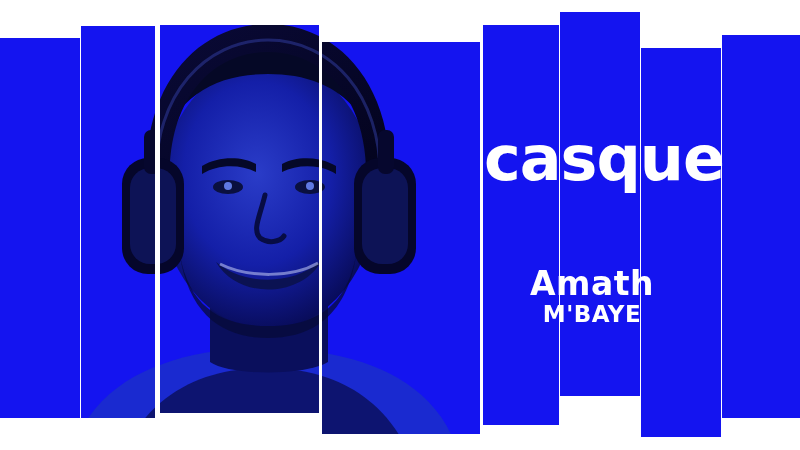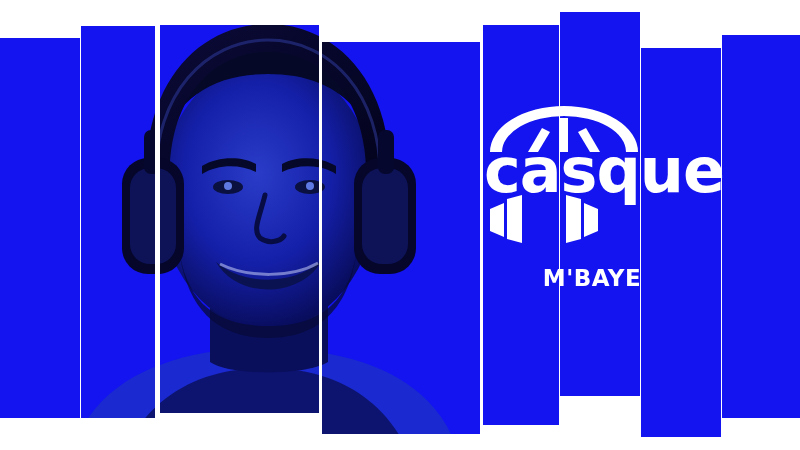--- a/index.html
+++ b/index.html
@@ -41,21 +41,22 @@
   }
 
   
   #logo-block {
     position:absolute;
     left:484px;
     top:75px;
     width:216px;
     height:175px;
     display:flex;
-    flex-direction:column;
+    flex-direction:row;
+    align-items:center;
   }
   #dans-le-arc { width:150px; height:34px; display:block; }
   #basket-arc { width:160px; height:46px; display:block; margin-top:-3px; }
   #casque-word {
     color:#ffffff;
     font-size:62px;
     font-weight:700;
     letter-spacing:-1px;
     line-height:0.82;
     margin-top:-6px;
@@ -331,16 +332,17 @@
 
     <svg id="headphone-cups" viewBox="0 0 120 48">
       <path d="M6 14 L20 8 L20 42 L6 36 Z" fill="#ffffff"></path>
       <path d="M23 4 L38 0 L38 48 L23 44 Z" fill="#ffffff"></path>
       <path d="M114 14 L100 8 L100 42 L114 36 Z" fill="#ffffff"></path>
       <path d="M97 4 L82 0 L82 48 L97 44 Z" fill="#ffffff"></path>
     </svg>
   </div>
 
   <div id="name-block">
+    <span id="first-name">Amath</span>
     <span id="last-name">M'BAYE</span>
   </div>
 
 </div>
 
 </body></html>

